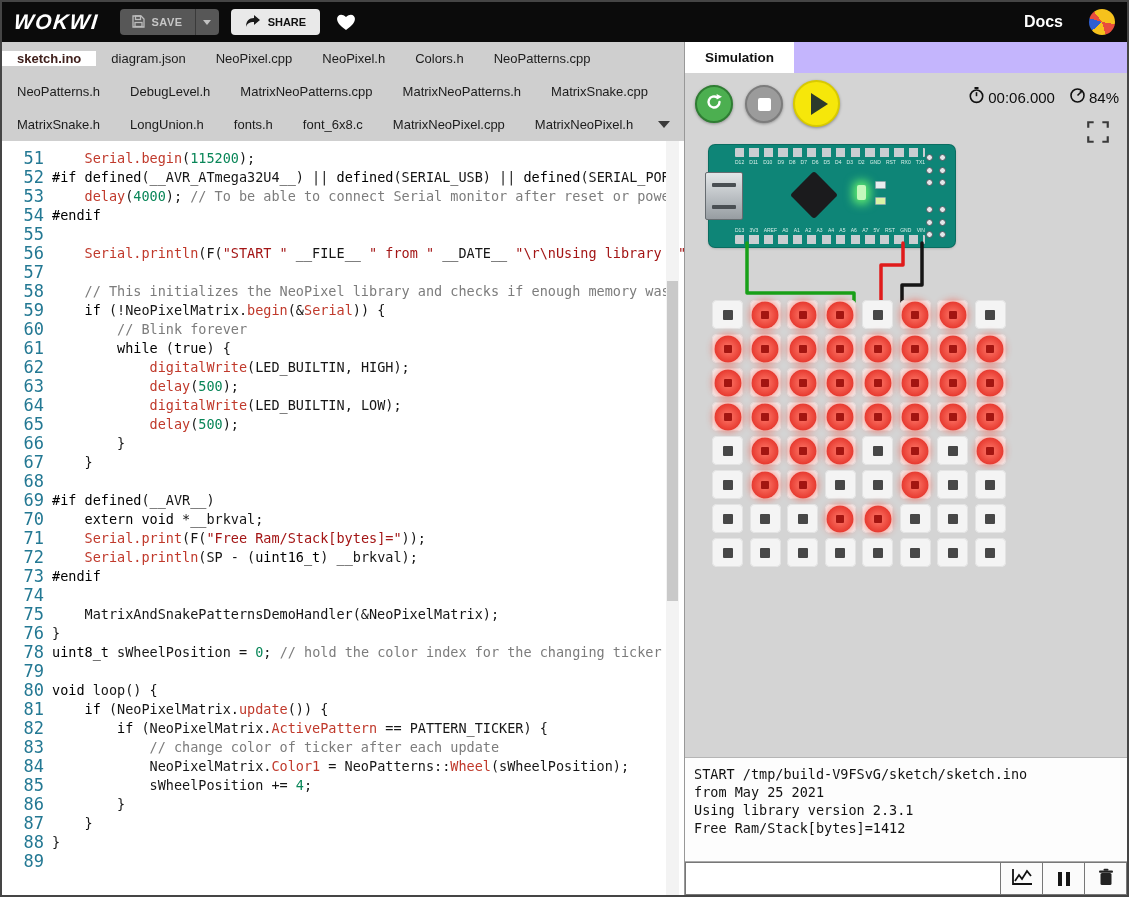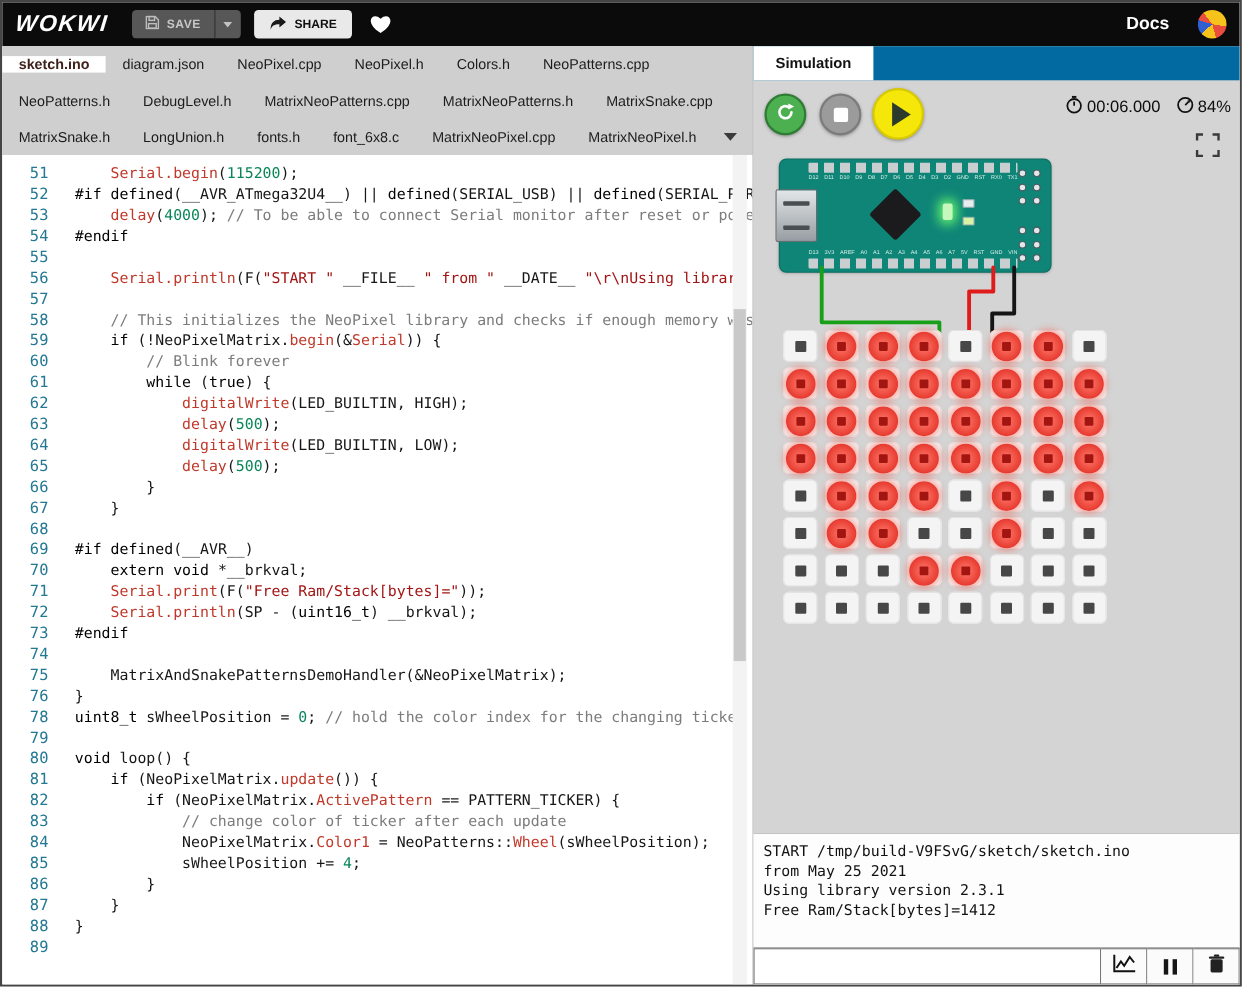--- a/index.html
+++ b/index.html
@@ -27,28 +27,28 @@
   
   .tabs{background:#cfcfcf;flex:none}
   .tab-row{height:33px;display:flex;align-items:center}
   .tab{display:flex;align-items:center;padding:0 15px;font-size:13px;color:#1c1c1c;cursor:pointer;white-space:nowrap}
   .tab.active{background:#fff;font-weight:bold;color:#40201c}
   .chev{width:0;height:0;border:6px solid transparent;border-top:7px solid #3a3a3a;align-self:center;margin-left:10px;margin-top:6px;cursor:pointer}
 
   
   .editor{flex:1;position:relative;background:#fff;overflow:hidden;padding-top:8px}
   .cl{display:flex;height:19px;line-height:19px;font-family:"DejaVu Sans Mono",monospace;font-size:13.5px;white-space:pre}
-  .ln{flex:none;width:42px;text-align:right;color:#237893;margin-right:24px;font-size:14px}
+  .ln{flex:none;width:42px;text-align:right;color:#237893;margin-right:8px;font-size:17px}
   .ct{flex:1;overflow:hidden;color:#161616}
   .tk-pl{color:#161616}.tk-kw{color:#000000}.tk-num{color:#098658}.tk-str{color:#a31515}.tk-cm{color:#7c7c7c}.tk-fn{color:#c0392b}
   .vscroll{position:absolute;top:0;right:5px;width:13px;height:100%;background:#f3f3f3}
   .vthumb{position:absolute;left:1px;width:11px;top:140px;height:320px;background:#c9c9c9}
 
   
-  .sim-strip{height:31px;background:#0369a1;flex:none;display:flex}
+  .sim-strip{height:31px;background:#c4b5fd;flex:none;display:flex}
   .sim-tab{background:#fff;font-weight:bold;font-size:13.5px;display:flex;align-items:center;padding:0 20px;color:#111}
   .sim-area{flex:1;position:relative;min-height:0;overflow:hidden}
 
   .cbtn{position:absolute;border-radius:50%;display:flex;align-items:center;justify-content:center;box-shadow:0 1px 3px rgba(0,0,0,.35);cursor:pointer}
   .btn-restart{left:10px;top:12px;width:38px;height:38px;background:#4caf50;border:2px solid #2f7d33}
   .btn-stop{left:60px;top:12px;width:38px;height:38px;background:#9b9b9b;border:2px solid #7c7c7c}
   .btn-play{left:108px;top:7px;width:47px;height:47px;background:#f6e70a;border:2px solid #d8ca00}
   .stop-square{width:13px;height:13px;background:#fff;border-radius:2px}
   .play-tri{width:0;height:0;border-left:17px solid #2c3a2c;border-top:11px solid transparent;border-bottom:11px solid transparent;margin-left:6px}
 

